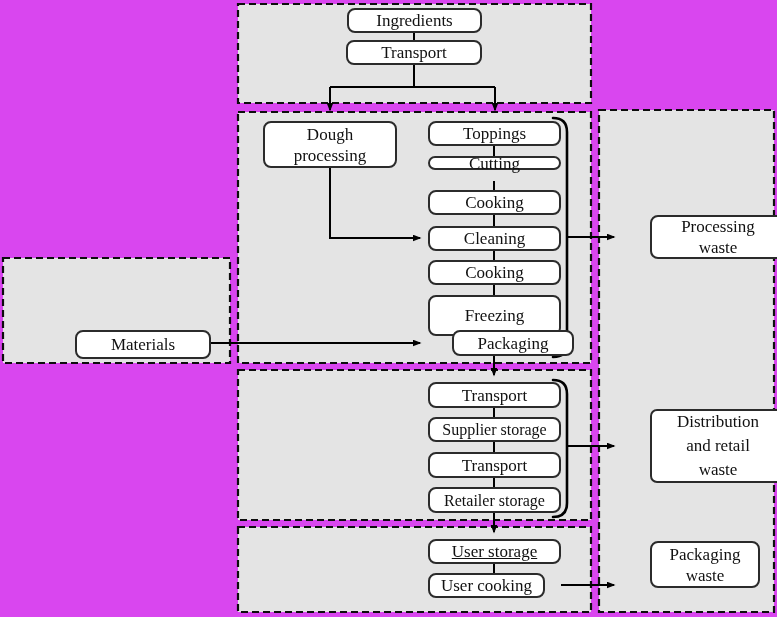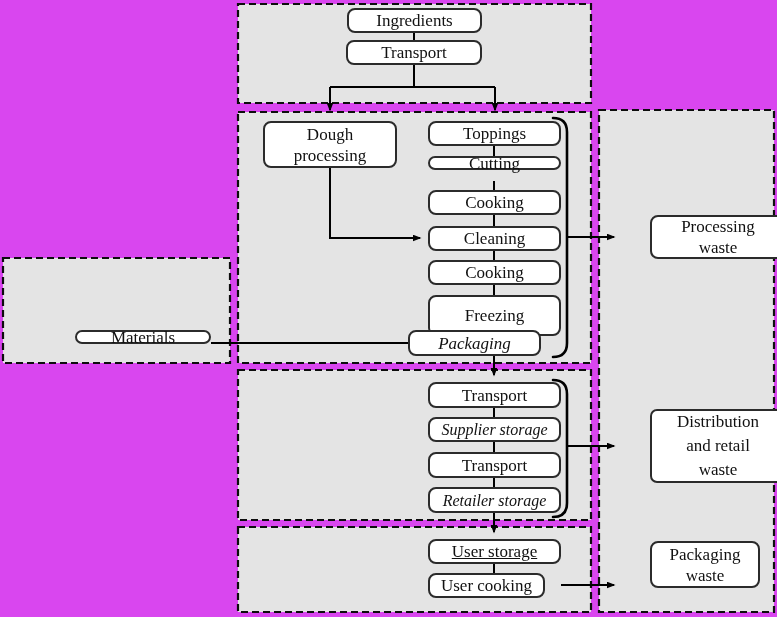--- a/index.html
+++ b/index.html
@@ -16,21 +16,21 @@
     box-sizing:border-box;
     background:#ffffff;
     border:2px solid #2b2b2b;
     border-radius:8px;
     display:flex;align-items:center;justify-content:center;
     text-align:center;
     font-size:17px;color:#111111;
     line-height:21px;
     z-index:2;
   }
-  .node.small{font-size:16px;font-style:italic;}
+  .node.small{font-size:16px;}
   .node.pad{padding:0 13px;margin-left:28px;}
   .node.pad-tight{padding:8px 16px;}
 </style>
 </head>
 <body>
 
 <div id="stage">
 
   <svg id="wires" width="777" height="617" viewBox="0 0 777 617" xmlns="http://www.w3.org/2000/svg">
     <defs>
@@ -84,23 +84,23 @@
   <div class="node" style="left:347px;top:8px;width:135px;height:25px;">Ingredients</div>
   <div class="node" style="left:346px;top:40px;width:136px;height:25px;">Transport</div>
 
   <div class="node pad-tight" style="left:263px;top:121px;width:134px;height:47px;">Dough processing</div>
   <div class="node" style="left:428px;top:121px;width:133px;height:25px;">Toppings</div>
   <div class="node" style="left:428px;top:156px;width:133px;height:14px;">Cutting</div>
   <div class="node" style="left:428px;top:190px;width:133px;height:25px;">Cooking</div>
   <div class="node" style="left:428px;top:226px;width:133px;height:25px;">Cleaning</div>
   <div class="node" style="left:428px;top:260px;width:133px;height:25px;">Cooking</div>
   <div class="node" style="left:428px;top:295px;width:133px;height:41px;">Freezing</div>
-  <div class="node" style="left:408px;top:330px;width:133px;height:26px;font-style:italic;">Packaging</div>
+  <div class="node" style="left:452px;top:330px;width:122px;height:26px;">Packaging</div>
 
-  <div class="node" style="left:75px;top:330px;width:136px;height:14px;text-align:center;">Materials</div>
+  <div class="node" style="left:75px;top:330px;width:136px;height:29px;text-align:center;">Materials</div>
 
   <div class="node" style="left:428px;top:382px;width:133px;height:26px;">Transport</div>
   <div class="node small" style="left:428px;top:417px;width:133px;height:25px;">Supplier storage</div>
   <div class="node" style="left:428px;top:452px;width:133px;height:26px;">Transport</div>
   <div class="node small" style="left:428px;top:487px;width:133px;height:26px;">Retailer storage</div>
 
   <div class="node" style="left:428px;top:539px;width:133px;height:25px;text-decoration:underline;">User storage</div>
   <div class="node" style="left:428px;top:573px;width:117px;height:25px;">User cooking</div>
 
   <div class="node pad" style="left:622px;top:215px;width:136px;height:44px;">Processing waste</div>

